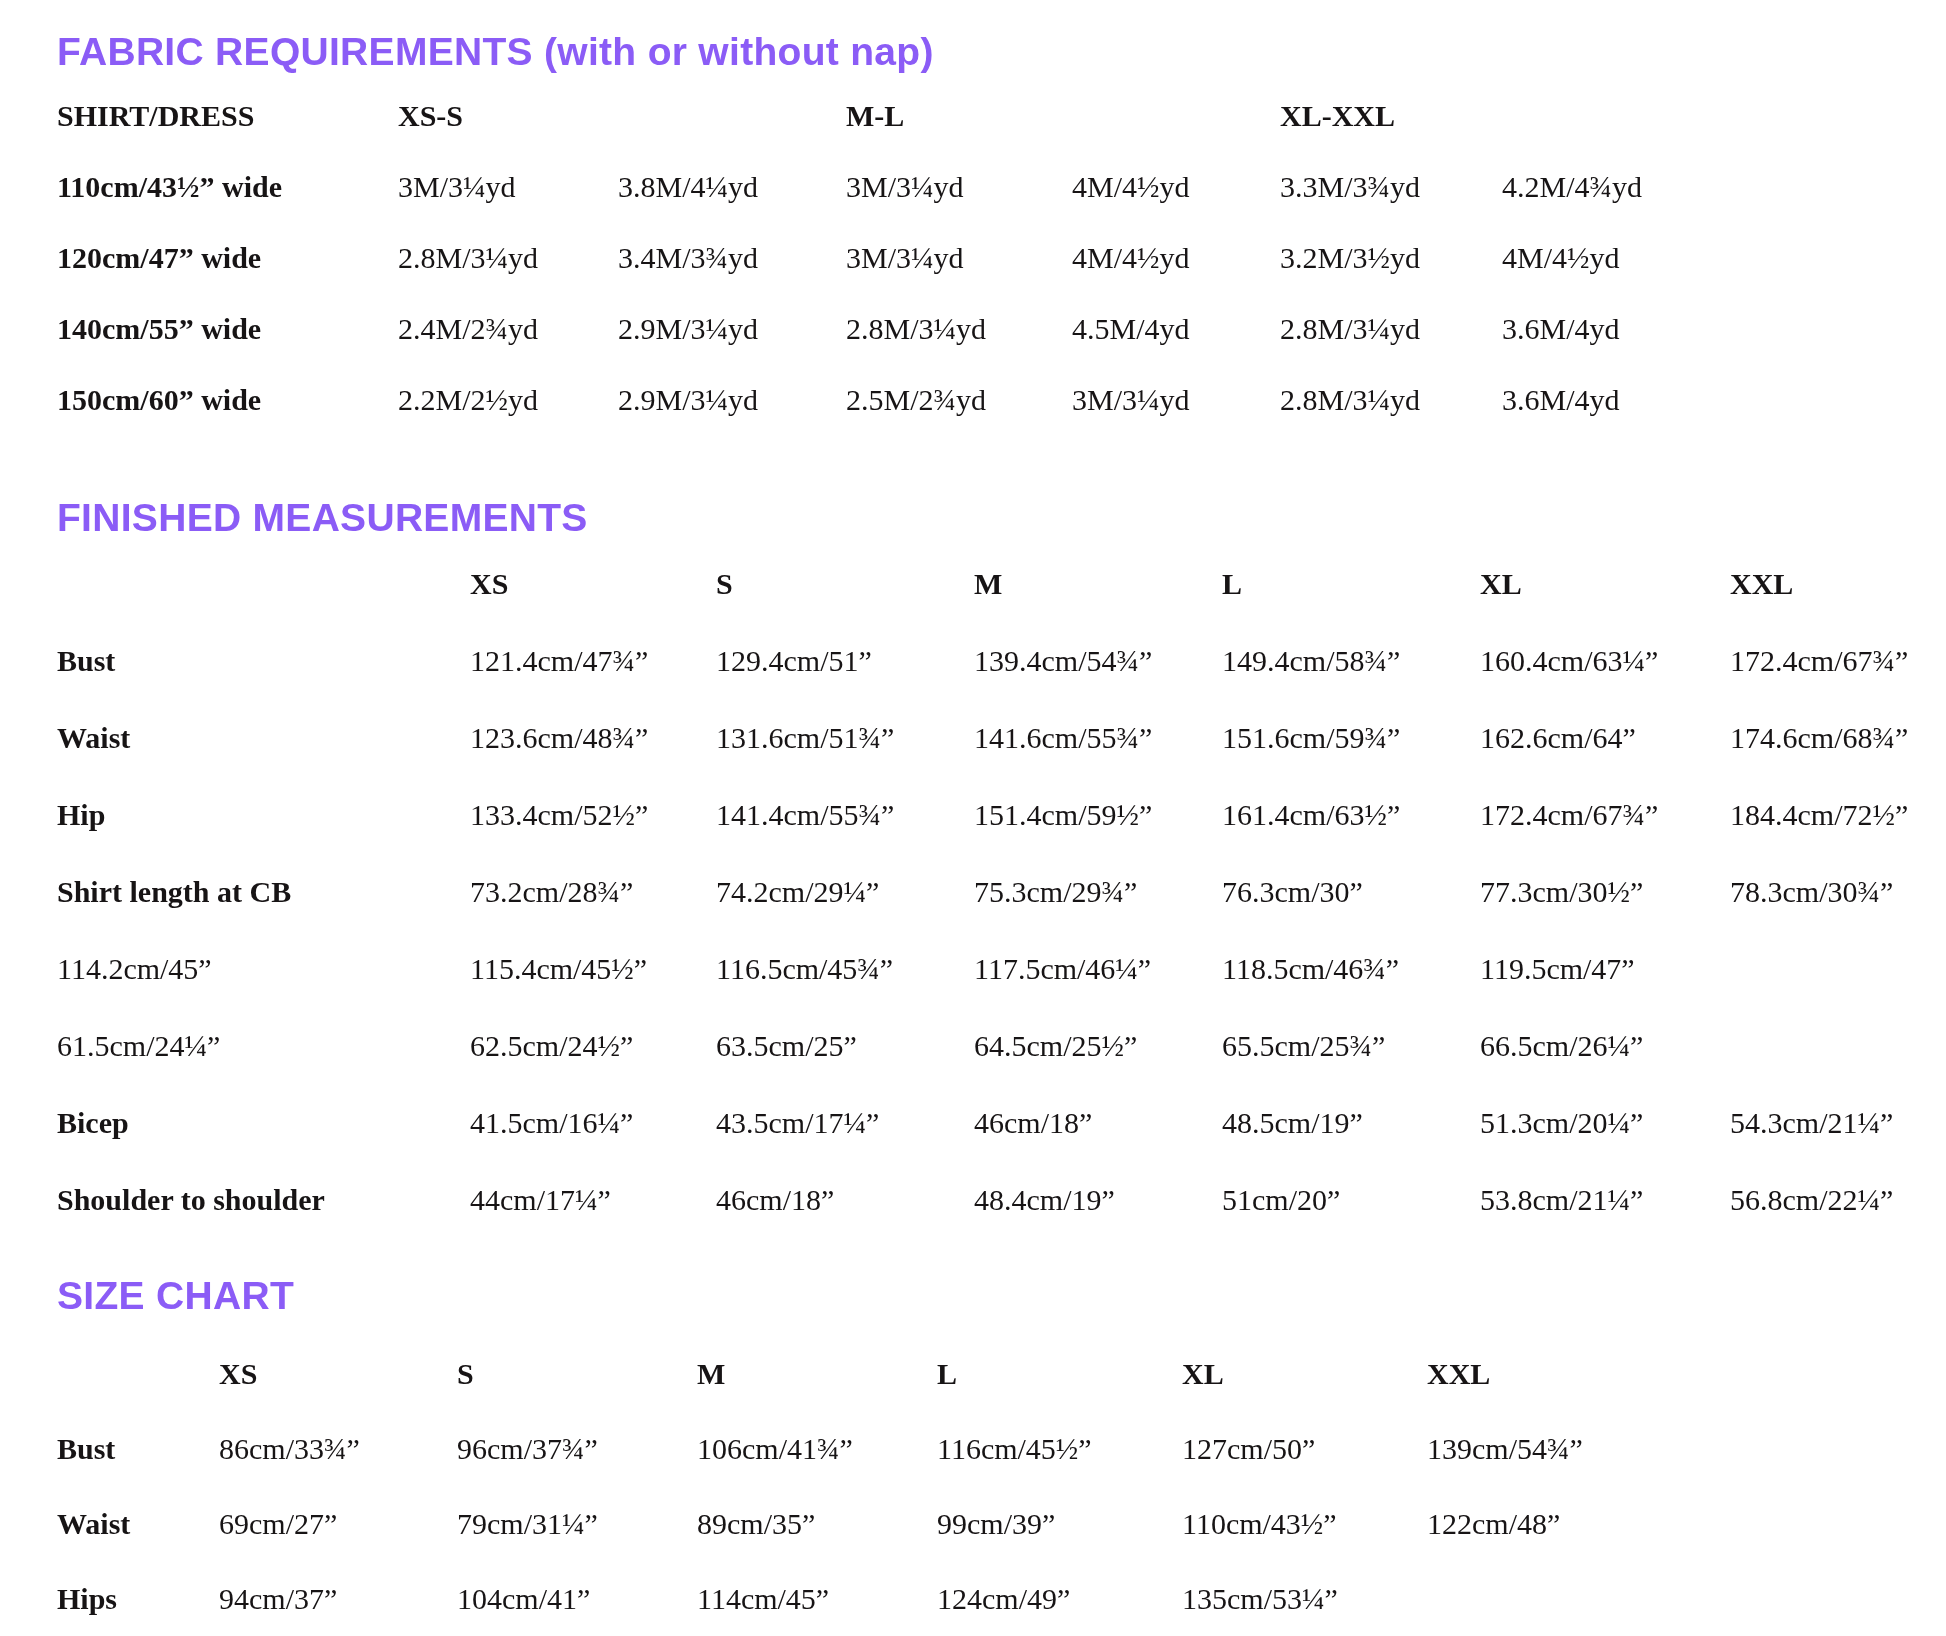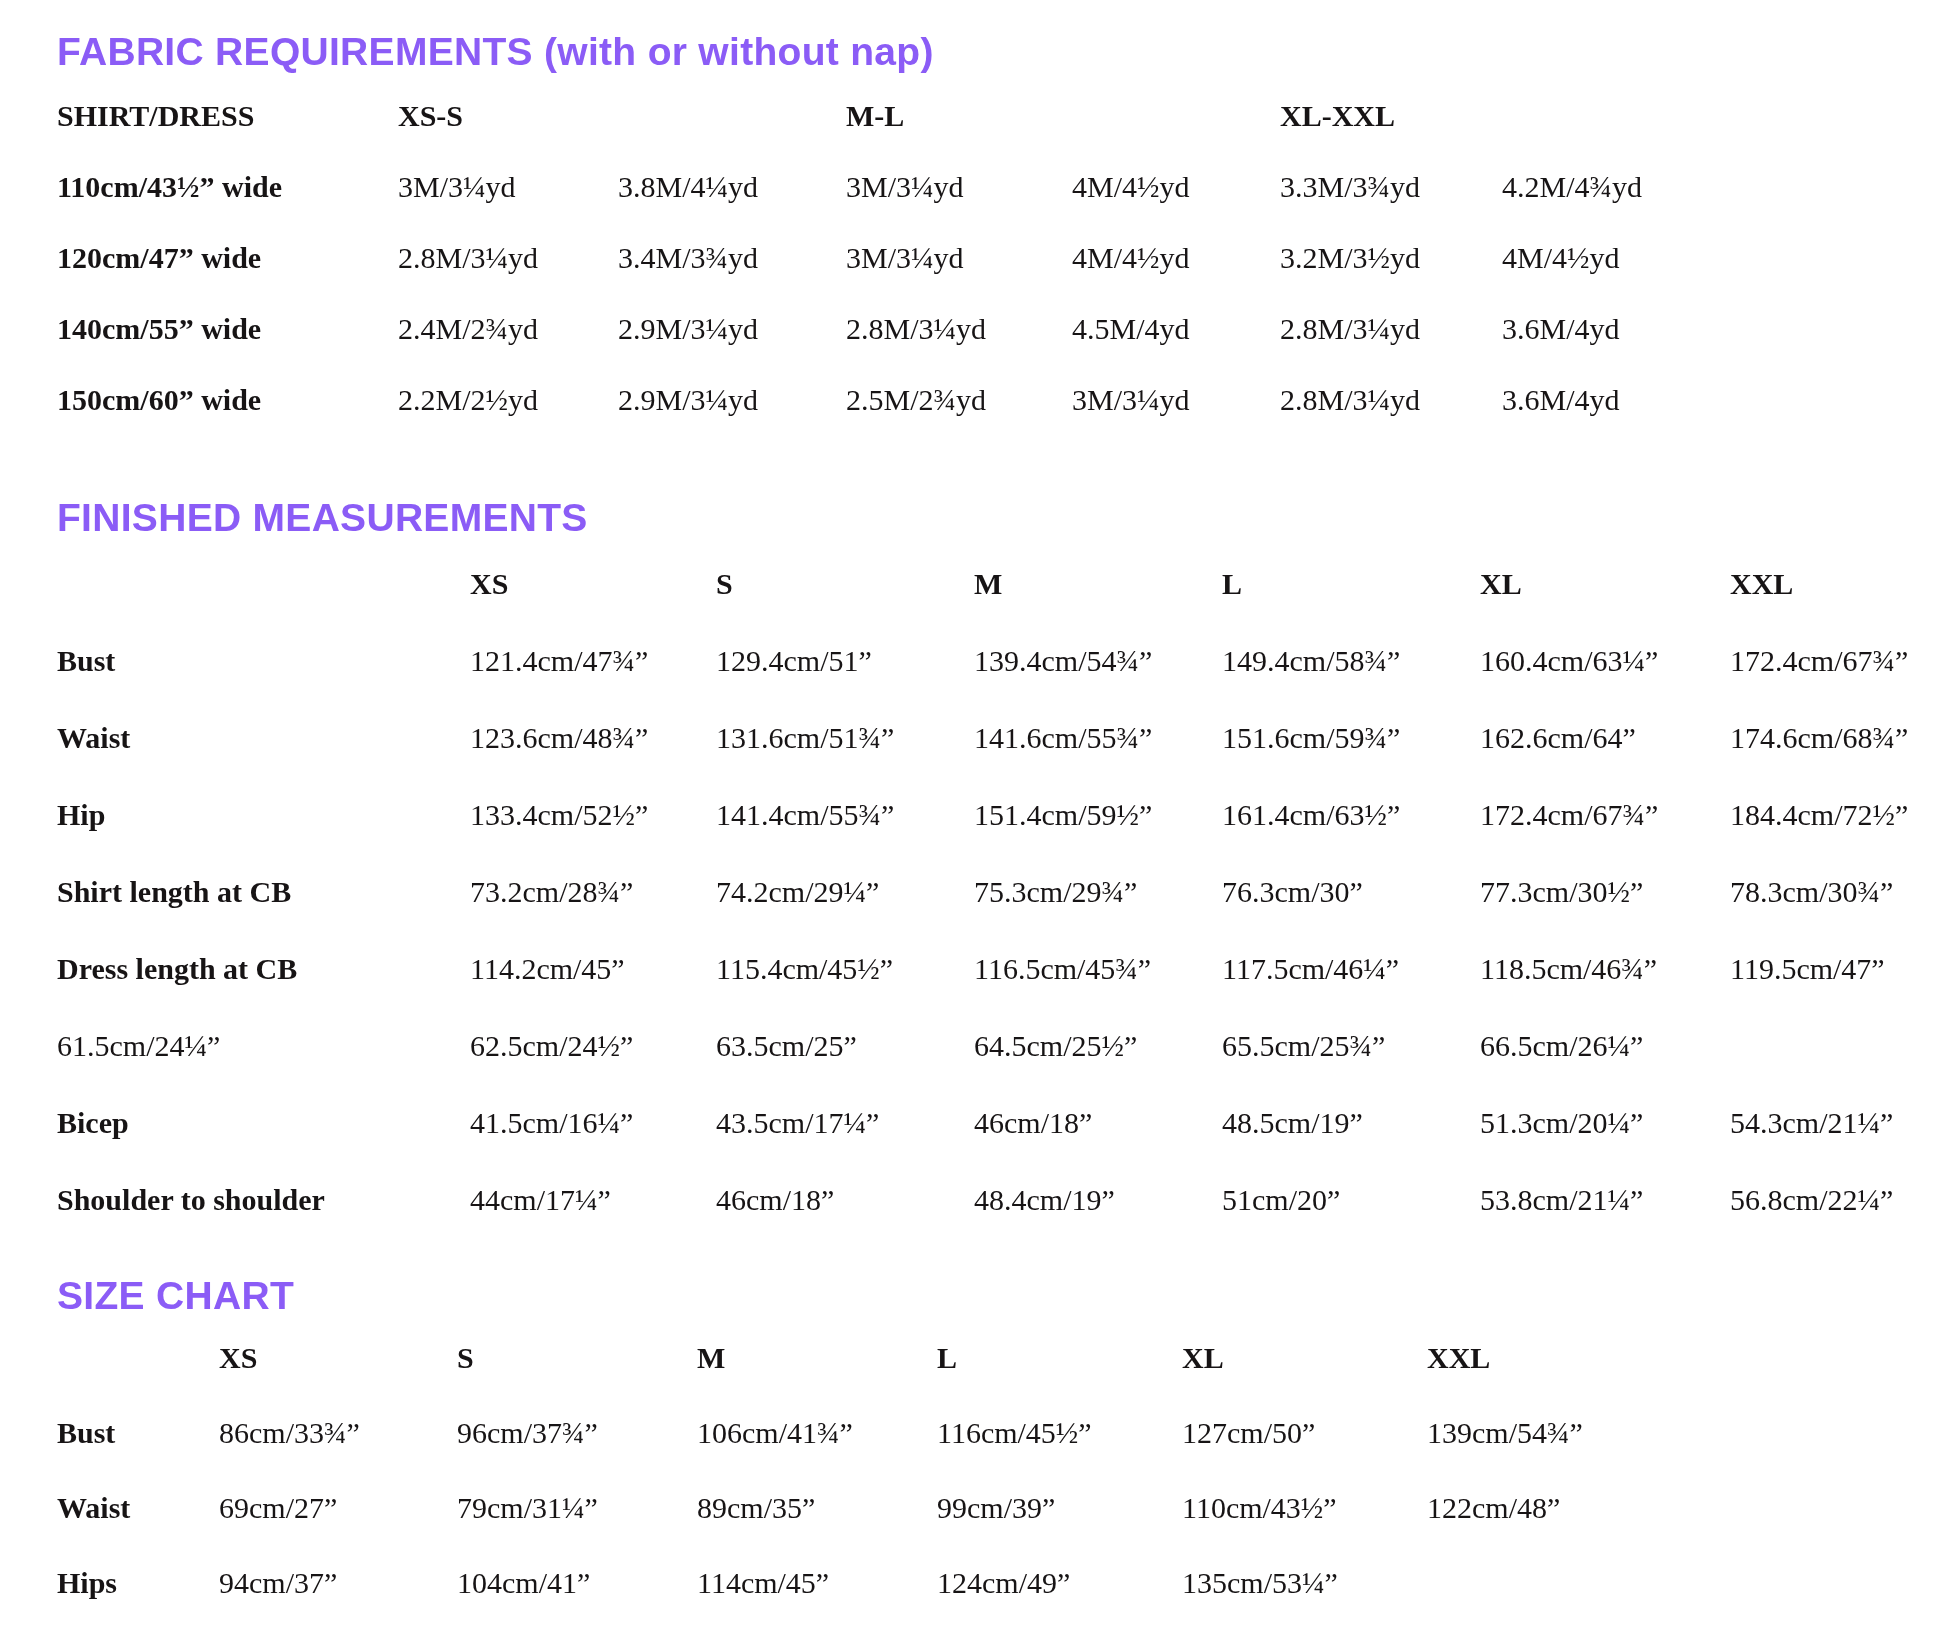--- a/index.html
+++ b/index.html
@@ -16,21 +16,21 @@
     .sec-title {
       font-family: "Liberation Sans", sans-serif;
       font-weight: bold;
       font-size: 39px;
       letter-spacing: 0.3px;
       color: #8b5cf6;
       white-space: nowrap;
     }
     #fabric-title   { margin-bottom: 24px; }
     #finished-title { margin-top: 78px; margin-bottom: 26px; }
-    #size-title     { margin-top: 56px; margin-bottom: 22px; }
+    #size-title     { margin-top: 56px; margin-bottom: 38px; }
 
     .trow { display: grid; align-items: baseline; }
     .cell { font-size: 30px; line-height: 36px; white-space: nowrap; }
     .hdr  { font-weight: bold; }
     .lbl  { font-weight: bold; }
     .val  { font-weight: normal; }
 
     .fabric-cols { grid-template-columns: 333px 212px 220px 218px 200px 214px 1fr; gap: 8px; }
     .fin-cols    { grid-template-columns: 413px 246px 258px 248px 258px 250px 1fr; }
     .size-cols   { grid-template-columns: 162px 238px 240px 240px 245px 245px 1fr; }
@@ -137,21 +137,20 @@
         <div class="trow fin-cols">
           <div class="cell lbl">Shirt length at CB</div>
           <div class="cell val">73.2cm/28¾”</div>
           <div class="cell val">74.2cm/29¼”</div>
           <div class="cell val">75.3cm/29¾”</div>
           <div class="cell val">76.3cm/30”</div>
           <div class="cell val">77.3cm/30½”</div>
           <div class="cell val">78.3cm/30¾”</div>
         </div>
         <div class="trow fin-cols">
-          <div class="cell lbl">Dress length at CB</div>
           <div class="cell val">114.2cm/45”</div>
           <div class="cell val">115.4cm/45½”</div>
           <div class="cell val">116.5cm/45¾”</div>
           <div class="cell val">117.5cm/46¼”</div>
           <div class="cell val">118.5cm/46¾”</div>
           <div class="cell val">119.5cm/47”</div>
         </div>
         <div class="trow fin-cols">
           <div class="cell val">61.5cm/24¼”</div>
           <div class="cell val">62.5cm/24½”</div>

